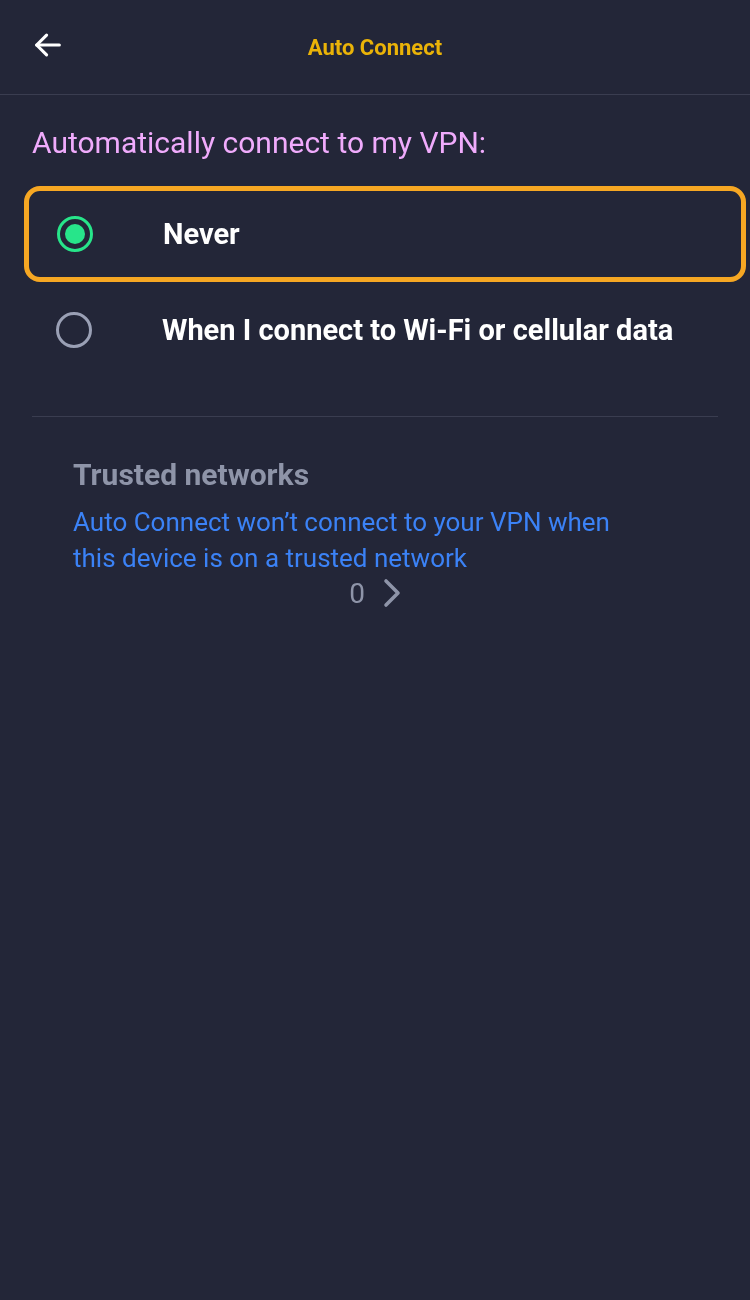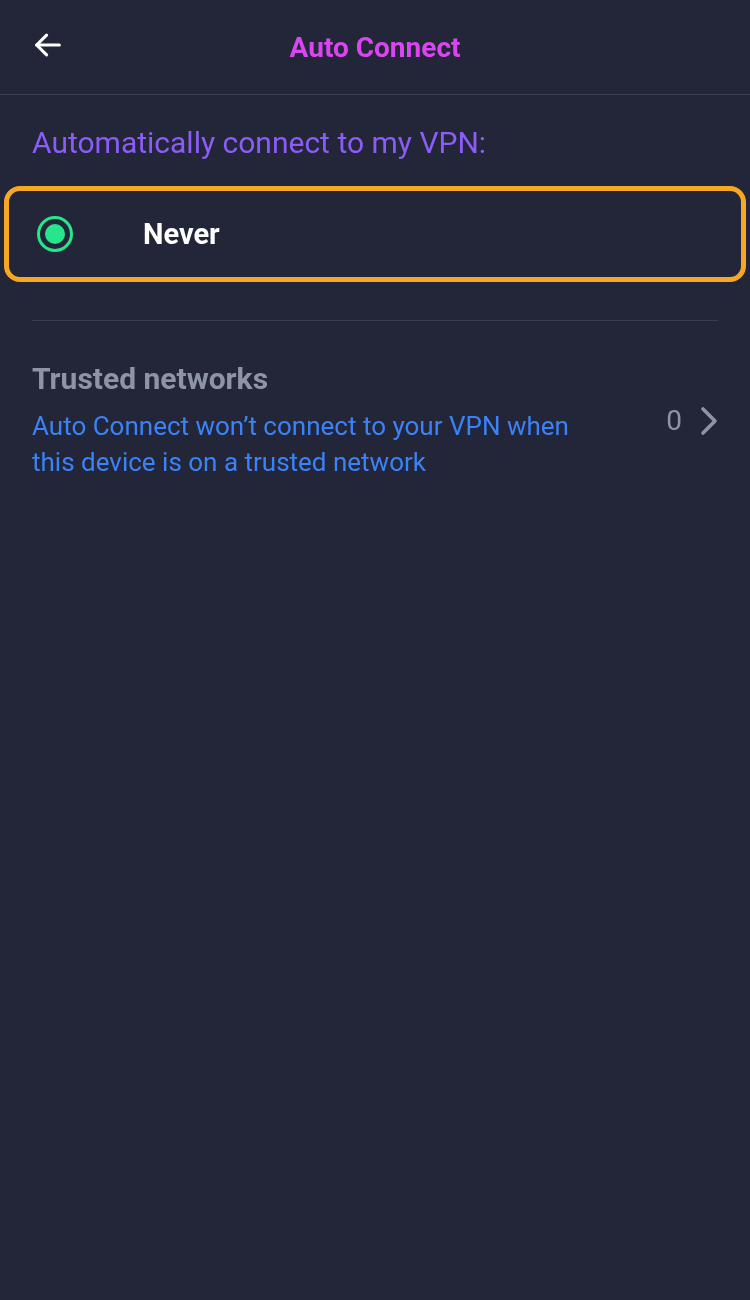--- a/index.html
+++ b/index.html
@@ -26,35 +26,35 @@
       top: 50%;
       transform: translateY(-50%);
       width: 40px;
       height: 40px;
       display: flex;
       align-items: center;
       justify-content: center;
       cursor: pointer;
     }
     .header-title {
-      font-size: 28px;
+      font-size: 22px;
       font-weight: 700;
-      color: #d946ef;
+      color: #eab308;
     }
 
     
     .section-heading {
       padding: 30px 32px 18px 32px;
       font-size: 30px;
       font-weight: 400;
-      color: #8b5cf6;
+      color: #f0abfc;
     }
 
     
-    .options { padding: 8px 8px; }
+    .options { padding: 8px 8px; margin-left: 20px; }
     .option-row {
       display: flex;
       align-items: center;
       min-height: 96px;
       padding: 0 28px;
       border-radius: 14px;
       cursor: pointer;
     }
     .option-row.highlighted {
       border: 5px solid #f6a723;
@@ -94,20 +94,21 @@
       border: none;
       border-top: 1px solid #3a3d50;
     }
 
     
     .trusted-row {
       display: flex;
       align-items: center;
       padding: 40px 32px 0 32px;
       cursor: pointer;
+      flex-direction: column;
     }
     .trusted-text { flex: 1; padding-right: 24px; }
     .trusted-title {
       font-size: 30px;
       font-weight: 700;
       color: #8e94a8;
       margin-bottom: 12px;
     }
     .trusted-desc {
       font-size: 26px;
@@ -146,20 +147,24 @@
 <div class="options">
 
   <div class="option-row highlighted">
     <span class="radio selected">
         <span class="dot"></span>
       </span>
     <span class="option-label">Never</span>
   </div>
 
 
+  <div class="option-row">
+    <span class="radio unselected"></span>
+    <span class="option-label">When I connect to Wi-Fi or cellular data</span>
+  </div>
 
 </div>
 
 <hr class="divider">
 
 <div class="trusted-row">
   <div class="trusted-text">
     <div class="trusted-title">Trusted networks</div>
     <div class="trusted-desc">Auto Connect won’t connect to your VPN when this device is on a trusted network</div>
   </div>

